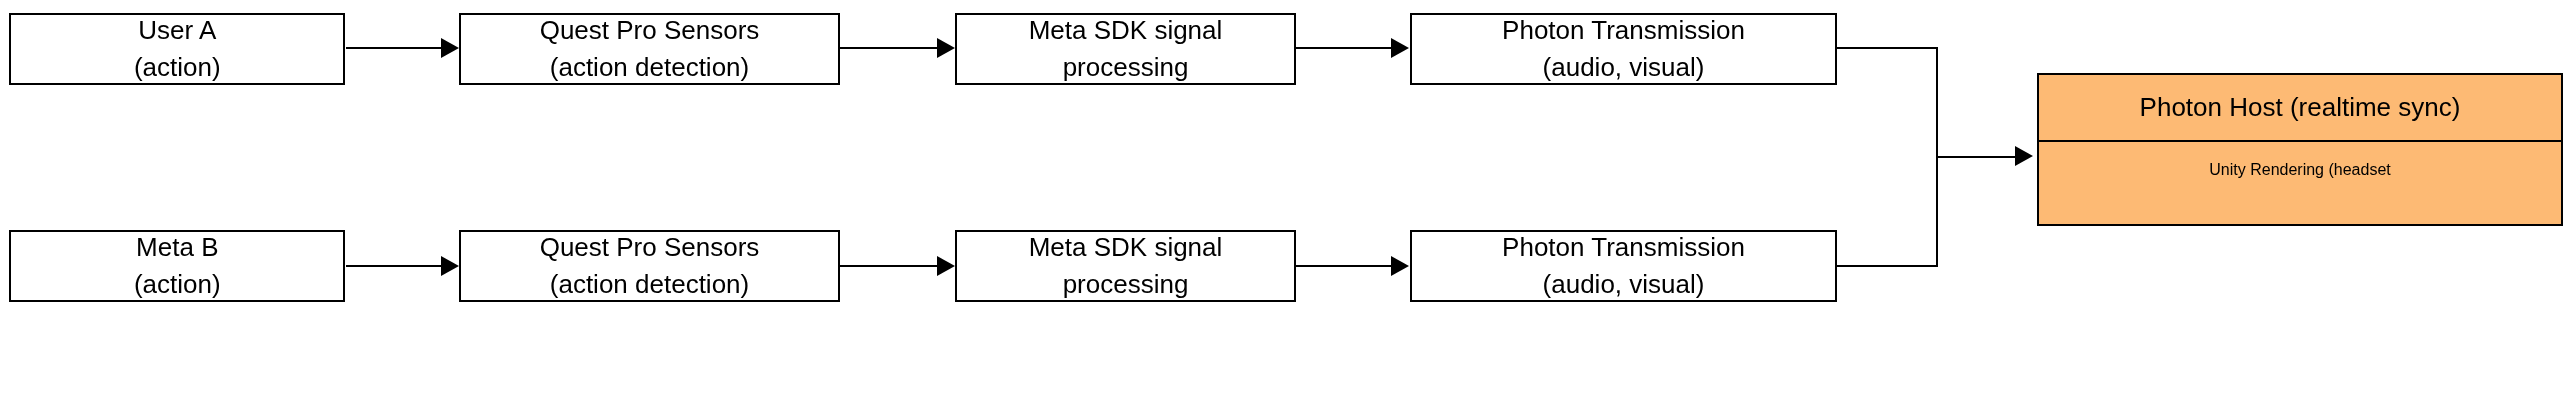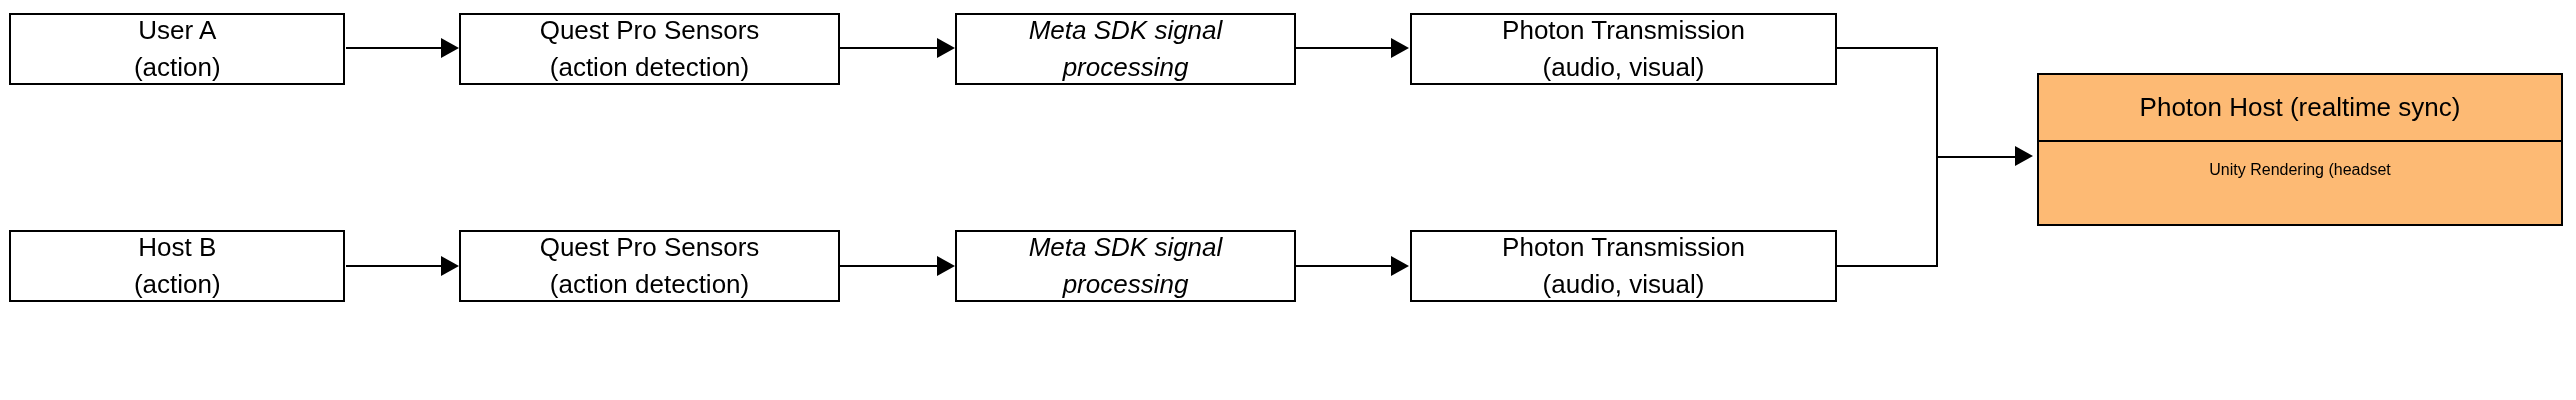--- a/index.html
+++ b/index.html
@@ -35,21 +35,21 @@
     padding: 1.6px 7.8px;
   }
   .node .line2 { display: block; }
 
   
   .r1 { top: 12.5px; height: 72px; }
   .r2 { top: 230px; height: 72px; }
 
   .c1 { left: 9.3px;   width: 336px; }
   .c2 { left: 459px;  width: 381px; text-align: right; }
-  .c3 { left: 955px; width: 341px; font-style: italic; }
+  .c3 { left: 955px; width: 341px; }
   .c4 { left: 1410px; width: 427px; align-items: center; }
 
   
   .panel {
     position: absolute;
     left: 2037px;
     top: 73px;
     width: 526px;
     box-sizing: border-box;
     border: 2.3px solid #000000;
@@ -110,21 +110,21 @@
     <span>Meta SDK signal</span>
     <span class="line2">processing</span>
   </div>
 
   <div class="node r1 c4">
     <span>Photon Transmission</span>
     <span class="line2">(audio, visual)</span>
   </div>
 
   <div class="node r2 c1">
-    <span>Host B</span>
+    <span>Meta B</span>
     <span class="line2">(action)</span>
   </div>
 
   <div class="node r2 c2">
     <span>Quest Pro Sensors</span>
     <span class="line2">(action detection)</span>
   </div>
 
   <div class="node r2 c3">
     <span>Meta SDK signal</span>

